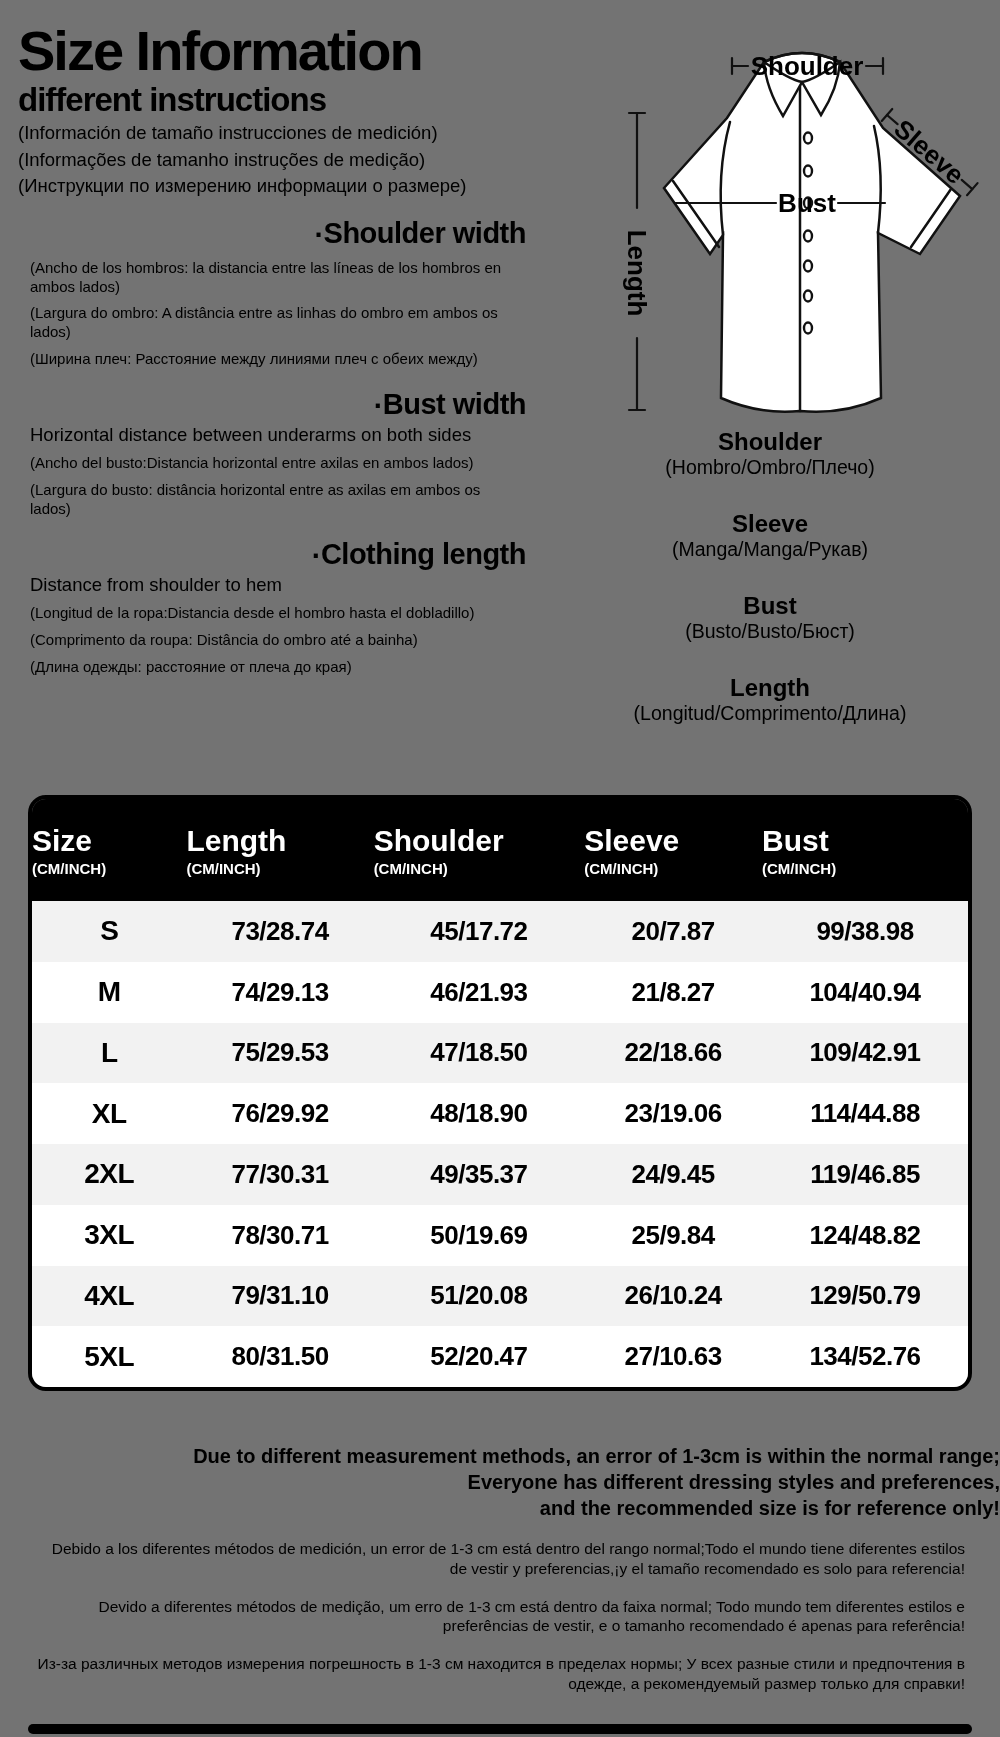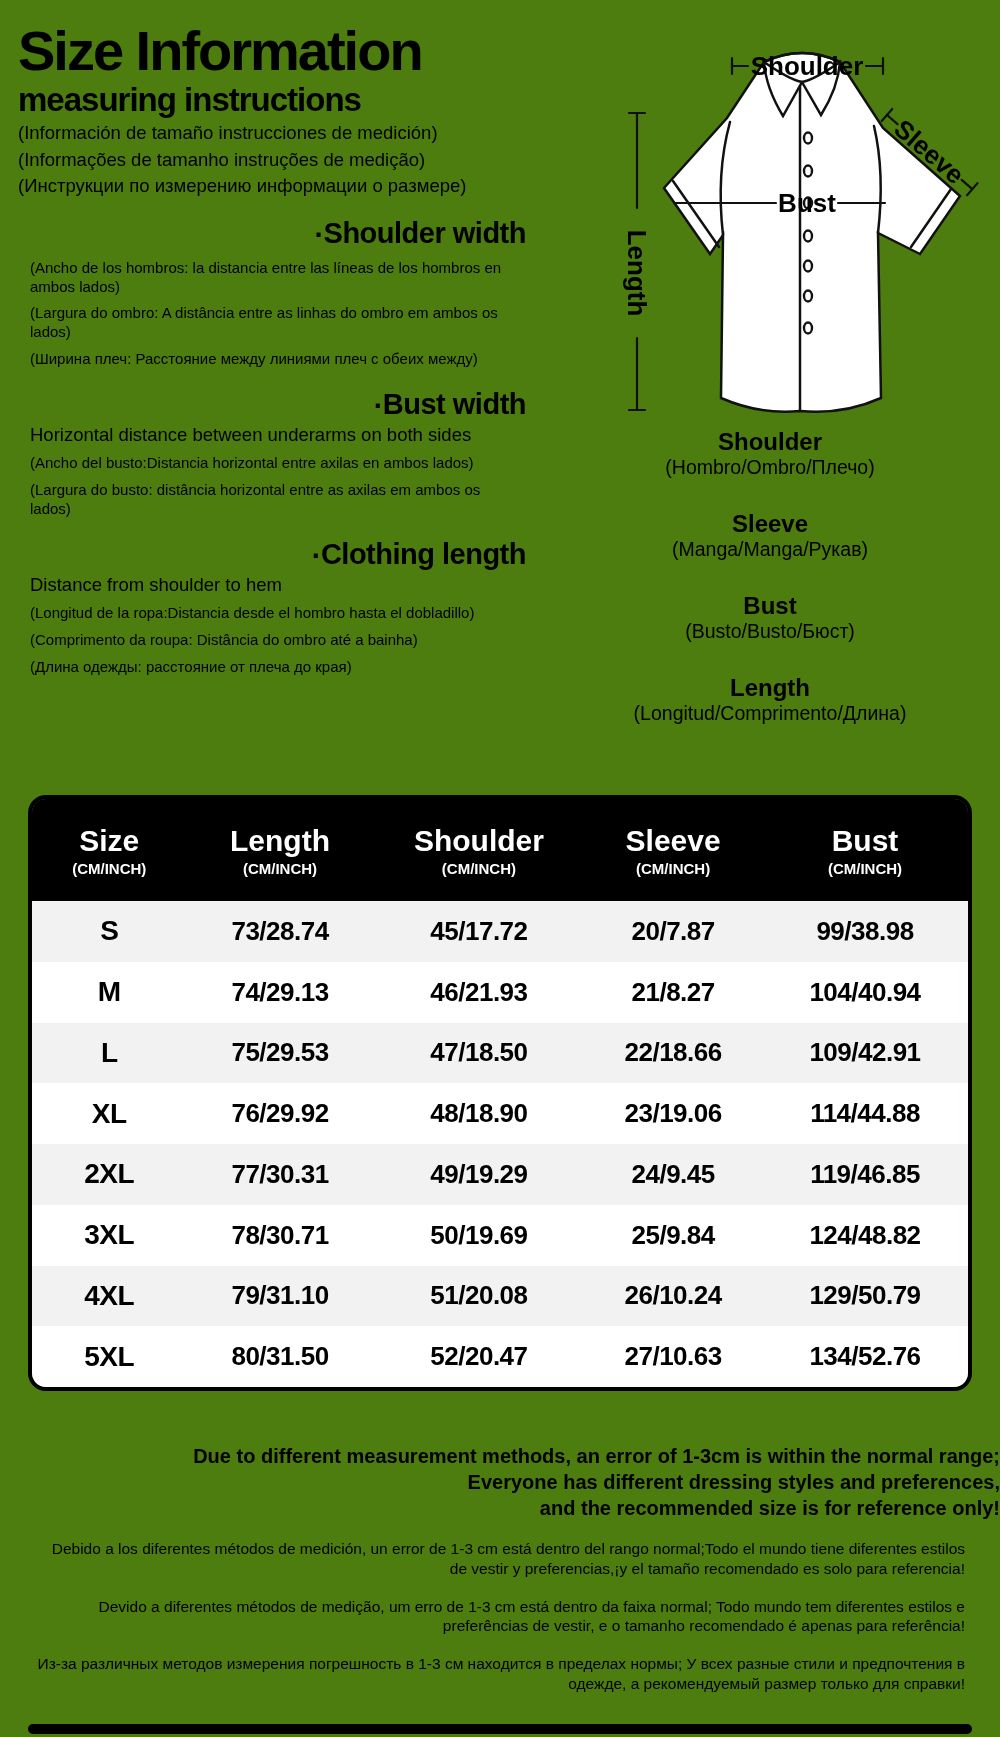--- a/index.html
+++ b/index.html
@@ -1,16 +1,16 @@
 <!DOCTYPE html>
 <html><head>
 <meta charset="utf-8">
 <style>
   html,body{margin:0;padding:0;background:#fff;}
-  .page{position:relative;width:1000px;height:1737px;background:#4d7c0f;
+  .page{position:relative;width:1000px;height:1737px;background:#737373;
         font-family:"Liberation Sans",sans-serif;color:#000;overflow:hidden;}
 
   
   .left-col{position:absolute;left:18px;top:22px;width:508px;}
   .title{font-size:56px;font-weight:700;letter-spacing:-2px;line-height:1.02;}
   .subtitle{font-size:33px;font-weight:700;letter-spacing:-1px;margin-top:2px;}
   .title-trans div{font-size:18.5px;line-height:1.32;margin-top:2px;}
   .section{margin-top:20px;}
   .section-head{font-size:29px;font-weight:700;letter-spacing:-0.5px;line-height:1.05;text-align:right;}
   .section-head .bullet{font-size:29px;vertical-align:middle;}
@@ -24,21 +24,21 @@
   .legend-entry{margin-bottom:31px;}
   .legend-term{font-size:24px;font-weight:700;line-height:1.15;}
   .legend-sub{font-size:19.5px;line-height:1.2;margin-top:0;}
 
   
   .size-table{position:absolute;left:28px;top:795px;width:944px;height:596px;
               border:4px solid #000;border-radius:18px;overflow:hidden;
               display:flex;flex-direction:column;box-sizing:border-box;}
   .thead{background:#000;color:#fff;display:grid;
          grid-template-columns:16.5% 20% 22.5% 19% 22%;height:102px;flex:0 0 auto;}
-  .th{display:flex;flex-direction:column;align-items:center;justify-content:center;}
+  .th{display:flex;flex-direction:column;justify-content:center;}
   .th .col-name{font-size:30px;font-weight:700;line-height:1.1;}
   .th .col-unit{font-size:15px;font-weight:700;margin-top:3px;}
   .tbody{flex:1;display:flex;flex-direction:column;}
   .trow{display:grid;grid-template-columns:16.5% 20% 22.5% 19% 22%;flex:1;
         align-items:center;text-align:center;background:#fff;}
   .trow:nth-child(odd){background:#f2f2f2;}
   .td{font-size:26px;font-weight:700;letter-spacing:-0.5px;}
   .td.size-cell{font-size:28px;}
 
   
@@ -48,21 +48,21 @@
   .bottom-bar{position:absolute;left:28px;top:1724px;width:944px;height:10px;
               background:#000;border-radius:5px;}
 </style>
 </head>
 <body>
 
 <div class="page">
 
   <div class="left-col">
     <div class="title">Size Information</div>
-    <div class="subtitle">measuring instructions</div>
+    <div class="subtitle">different instructions</div>
     <div class="title-trans">
       <div>(Información de tamaño instrucciones de medición)</div>
       <div>(Informações de tamanho instruções de medição)</div>
       <div>(Инструкции по измерению информации о размере)</div>
     </div>
 
     <div class="section">
       <div class="section-head"><span class="bullet">·</span><span>Shoulder width</span></div>
       <div class="lang-line">(Ancho de los hombros: la distancia entre las líneas de los hombros en ambos lados)</div>
       <div class="lang-line">(Largura do ombro: A distância entre as linhas do ombro em ambos os lados)</div>
@@ -213,21 +213,21 @@
       <div class="trow">
         <div class="td size-cell">XL</div>
         <div class="td">76/29.92</div>
         <div class="td">48/18.90</div>
         <div class="td">23/19.06</div>
         <div class="td">114/44.88</div>
       </div>
       <div class="trow">
         <div class="td size-cell">2XL</div>
         <div class="td">77/30.31</div>
-        <div class="td">49/19.29</div>
+        <div class="td">49/35.37</div>
         <div class="td">24/9.45</div>
         <div class="td">119/46.85</div>
       </div>
       <div class="trow">
         <div class="td size-cell">3XL</div>
         <div class="td">78/30.71</div>
         <div class="td">50/19.69</div>
         <div class="td">25/9.84</div>
         <div class="td">124/48.82</div>
       </div>

